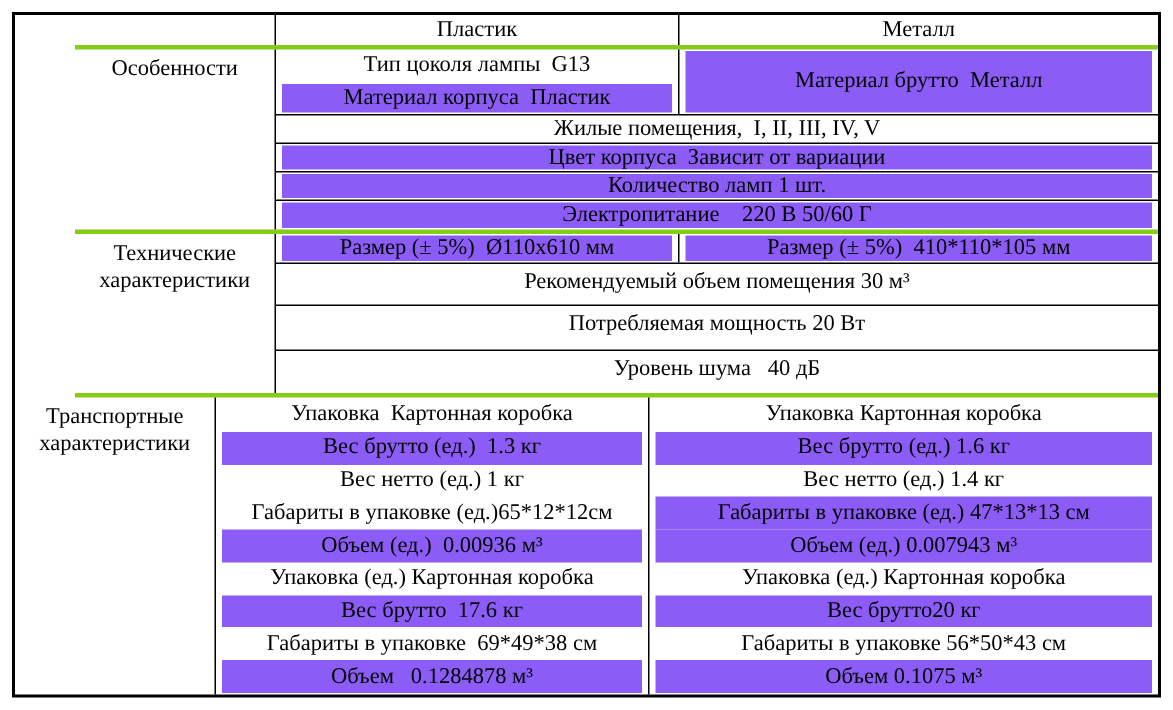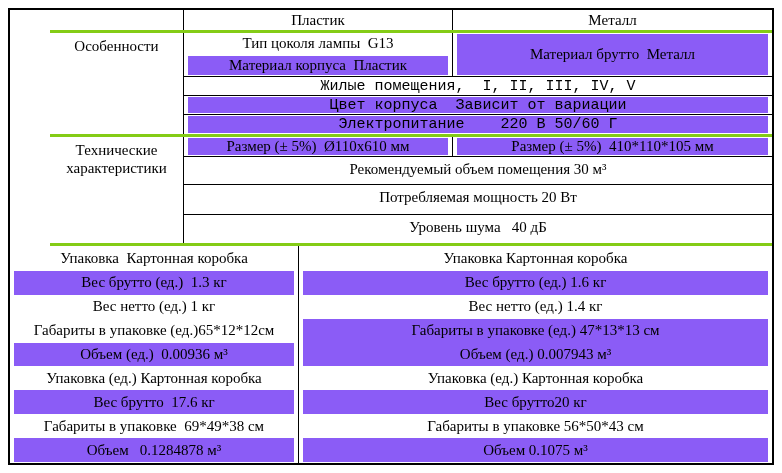--- a/index.html
+++ b/index.html
@@ -26,21 +26,21 @@
   .w-plastic{flex:0 0 269px;}
   .w-plastic-t{flex:0 0 289px;}
   .w-metal{flex:1;}
   .line{
     flex:1;display:flex;align-items:center;justify-content:center;
     font-size:15px;white-space:pre;margin:1px 4px;overflow:hidden;
   }
   .line.shaded{background:#8b5cf6;}
   .h-header{height:23px;}
   .h-twocol{height:44px;}
-  .h-shared{height:19px;font-family:Liberation Mono, monospace;}
+  .h-shared{height:19px;}
   .h-size{height:20px;}
   .tall{
     box-sizing:border-box;text-align:center;font-size:15px;
     padding-top:4px;white-space:pre;
   }
   .tall.bb{border-bottom:1px solid #000;}
   .t1{height:28px;}
   .t2{height:30px;text-align:center;}
   .t3{height:28px;}
   .transport-row{flex:1;}
@@ -82,20 +82,25 @@
         <div class="row bb h-shared">
           <div class="cell w-metal">
               <div class="line">Жилые помещения,  I, II, III, IV, V</div>
             </div>
         </div>
         <div class="row bb h-shared">
           <div class="cell w-metal">
               <div class="line shaded">Цвет корпуса  Зависит от вариации</div>
             </div>
         </div>
+        <div class="row bb h-shared">
+          <div class="cell w-metal">
+              <div class="line shaded">Количество ламп 1 шт.</div>
+            </div>
+        </div>
         <div class="row h-shared">
           <div class="cell w-metal">
               <div class="line shaded">Электропитание    220 В 50/60 Г</div>
             </div>
         </div>
       </div>
     </div>
 
     <div class="sec bb">
       <div class="sec-label">Технические характеристики</div>
@@ -108,20 +113,21 @@
             <div class="line shaded">Размер (± 5%)  410*110*105 мм</div>
           </div>
         </div>
         <div class="tall bb t1">Рекомендуемый объем помещения 30 м³</div>
         <div class="tall bb t2">Потребляемая мощность 20 Вт</div>
         <div class="tall t3">Уровень шума   40 дБ</div>
       </div>
     </div>
 
     <div class="sec" style="flex:1;">
+      <div class="sec-label">Транспортные характеристики</div>
       <div class="sec-content">
         <div class="row transport-row">
           <div class="cell br w-plastic-t transport-cell">
             <div class="line">Упаковка  Картонная коробка</div>
             <div class="line shaded">Вес брутто (ед.)  1.3 кг</div>
             <div class="line">Вес нетто (ед.) 1 кг</div>
             <div class="line">Габариты в упаковке (ед.)65*12*12см</div>
             <div class="line shaded">Объем (ед.)  0.00936 м³</div>
             <div class="line">Упаковка (ед.) Картонная коробка</div>
             <div class="line shaded">Вес брутто  17.6 кг</div>

